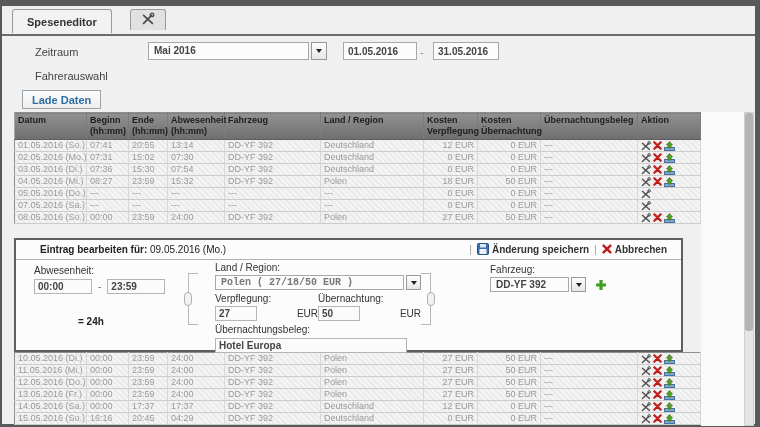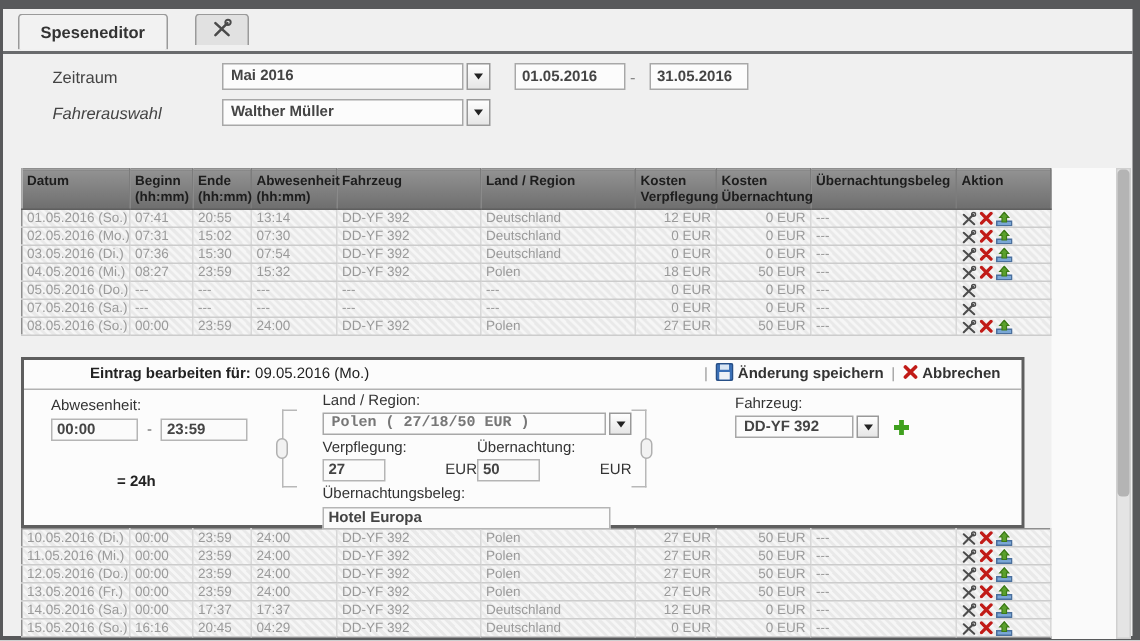--- a/index.html
+++ b/index.html
@@ -48,21 +48,21 @@
 
   
   .gutter { position:absolute; left:699px; top:106px; width:43px; height:314px; background:#fafafa; }
   .sbar { position:absolute; left:742px; top:106px; width:10px; height:314px; background:#e4e4e4; border:1px solid #cfcfcf; }
   .sthumb { position:absolute; left:0; top:0; width:8px; height:218px; background:#b4b4b4; border-radius:3px; }
 
   
   .panel { position:absolute; left:12px; top:232px; width:669px; height:114px; background:#fcfcfc;
            border:2px solid #5e5e5e; z-index:5; }
   .panel-head { height:20px; border-bottom:1px solid #b2b2b2; display:flex; align-items:center; font-size:10px; }
-  .panel-title { padding-left:44px; color:#222; white-space:nowrap; }
+  .panel-title { padding-left:24px; color:#222; white-space:nowrap; }
   .panel-title .b { font-weight:bold; }
   .panel-actions { margin-left:auto; padding-right:14px; display:flex; align-items:center; gap:5px;
                    font-size:10px; font-weight:bold; color:#333; }
   .panel-actions .sep { color:#999; font-weight:normal; }
   .plink { display:flex; align-items:center; gap:3px; cursor:pointer; }
   .panel-body { position:relative; height:89px; }
   .plabel { font-size:10px; color:#333; line-height:11px; white-space:nowrap; }
   input.ptxt { height:15px; border:1px solid #b5b5b5; background:#fbfbfb; font-family:"Liberation Sans",sans-serif;
                font-size:10px; font-weight:bold; color:#444; padding:0 3px; }
   .grp-abw { position:absolute; left:18px; top:5px; }
@@ -114,28 +114,23 @@
     <div class="selectbox pos" style="left:146px; top:36px; width:179px;">
       <div class="selval">Mai 2016</div>
       <div class="ddbtn">
           <span class="caret"></span>
         </div>
     </div>
     <input class="txt pos" style="left: 341px; top: 36px; width: 74px;" readonly="" value="01.05.2016">
     <div class="flabel" style="left:418px; top:40px; color:#888;">-</div>
     <input class="txt pos" style="left: 431px; top: 36px; width: 66px;" readonly="" value="31.05.2016">
 
-    <div class="flabel" style="left:33px; top:64px;font-style:italic;">Fahrerauswahl</div>
-    <div class="selectbox pos" style="left:146px; top:60px; width:179px;">
-      <div class="selval">Walther Müller</div>
-      <div class="ddbtn">
-          <span class="caret"></span>
-        </div>
-    </div>
-
+    <div class="flabel" style="left:33px; top:64px;">Fahrerauswahl</div>
+
+    <button class="btn-lade">Lade Daten</button>
 
     <div class="gutter"></div>
     <div class="sbar">
       <div class="sthumb"></div>
     </div>
 
     <table class="tbl tbl-top">
       <colgroup>
         <col style="width:72px">
           <col style="width:42px">

